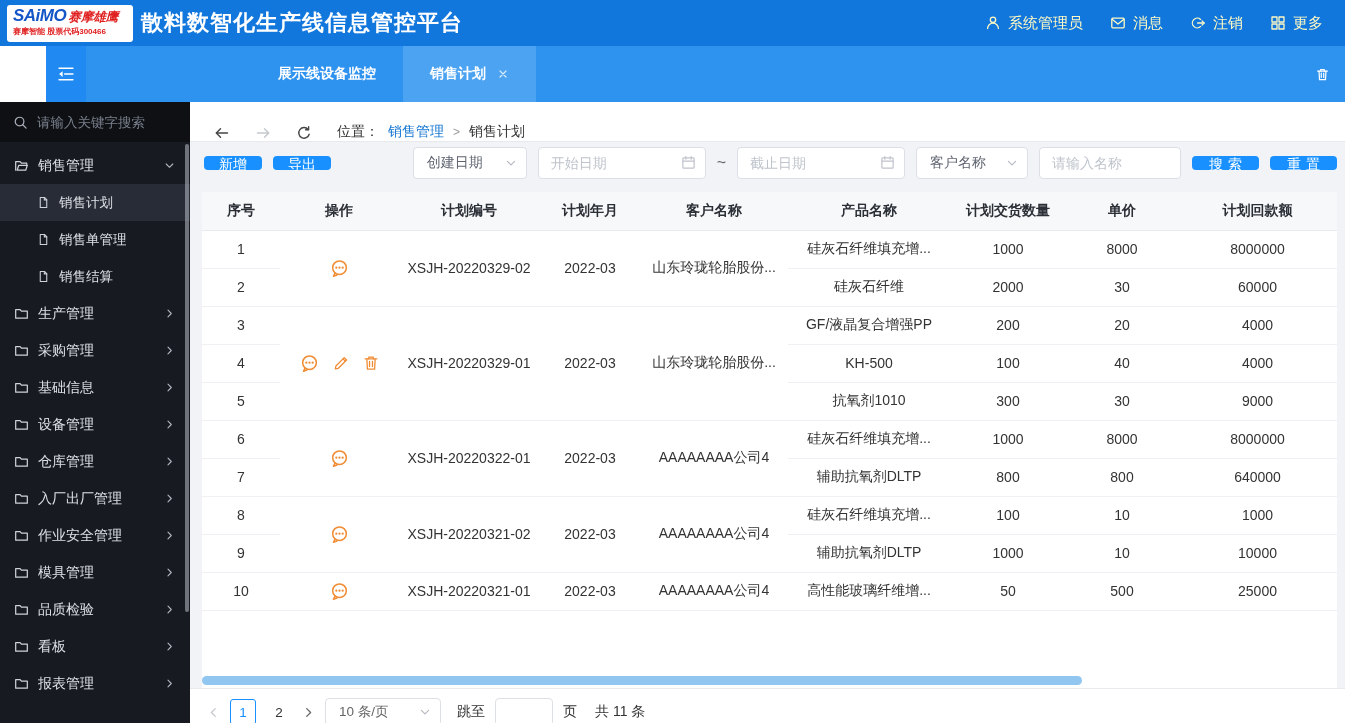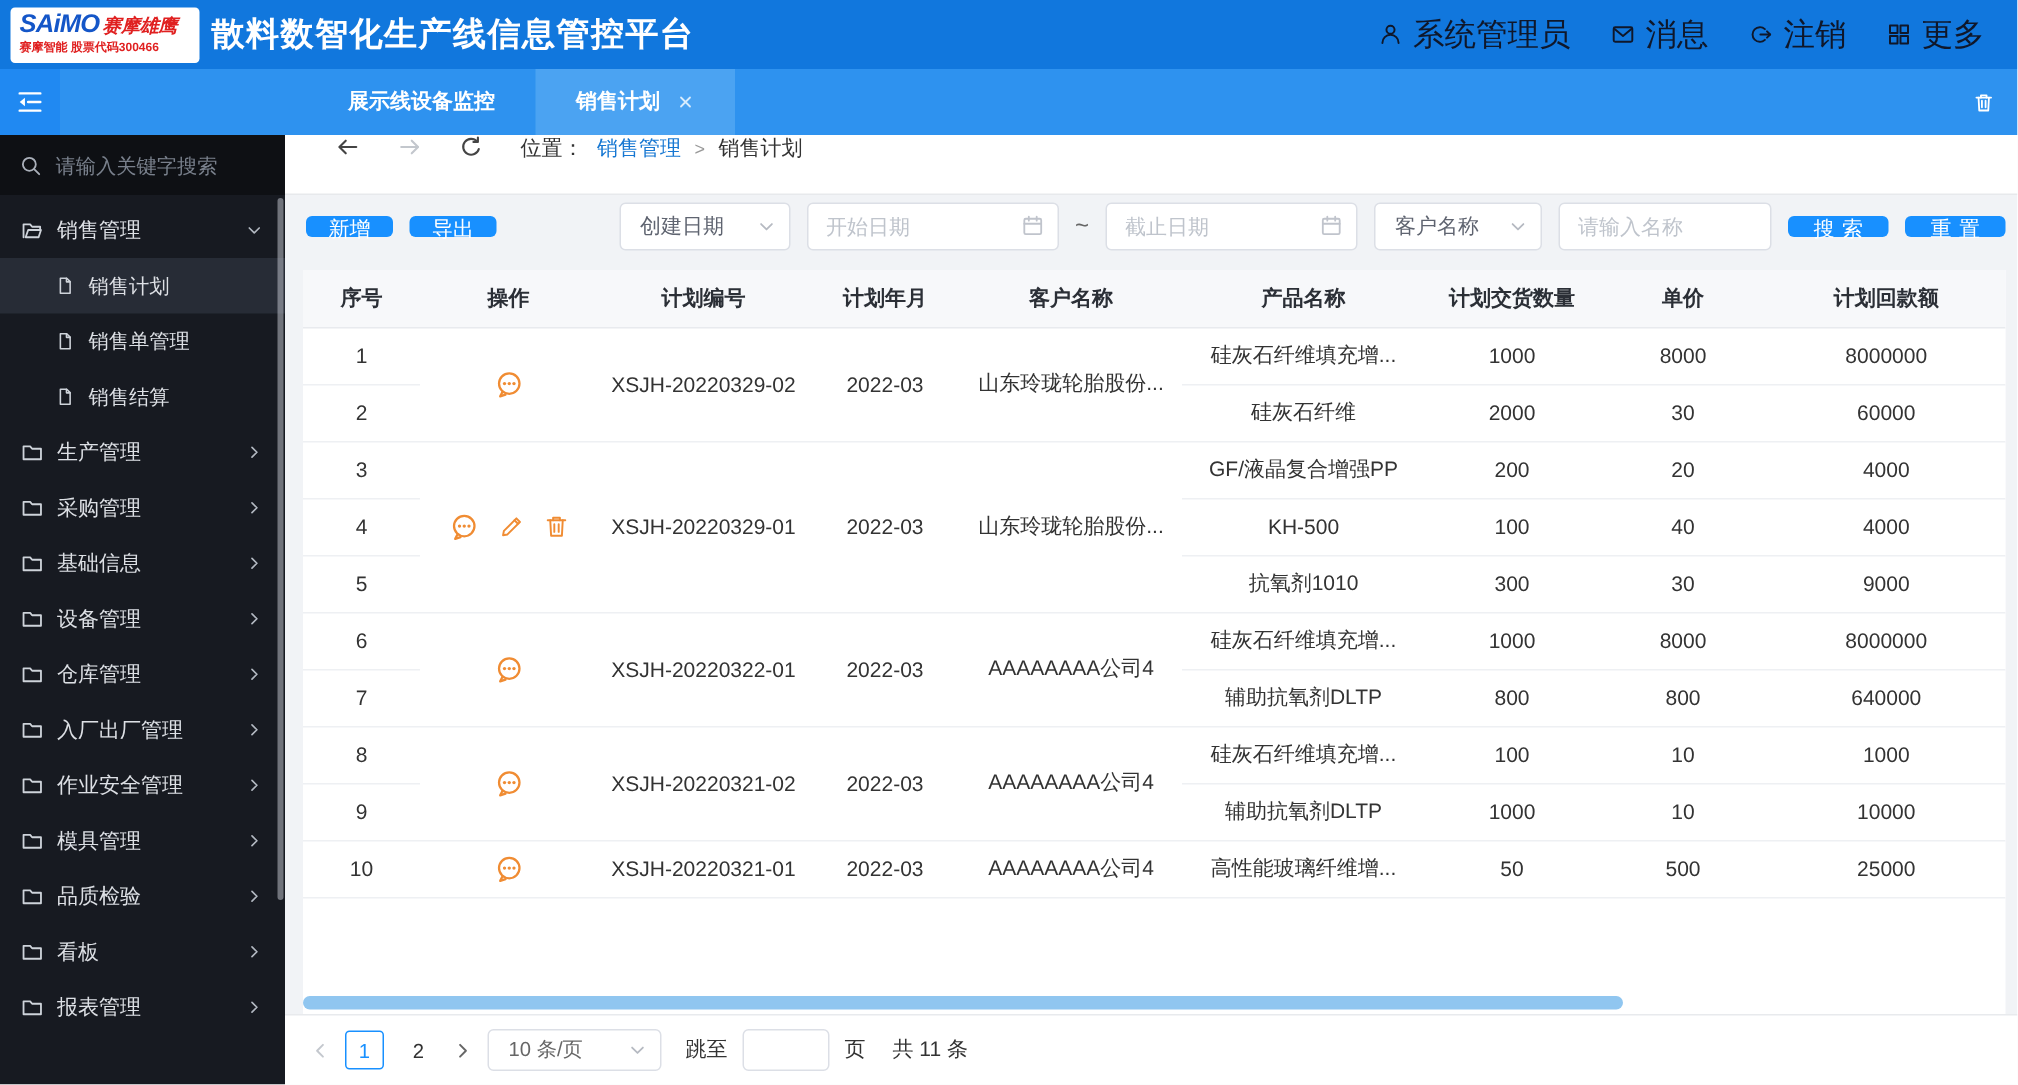--- a/index.html
+++ b/index.html
@@ -9,26 +9,26 @@
   .icn .dot { fill:currentColor; stroke:none; }
 
   
   .header { height:46px; background:#1177dd; display:flex; align-items:center; }
   .logo { width:126px; height:37px; background:#fff; border-radius:3px; margin:0 8px 0 7px; padding:2px 6px 0; flex-shrink:0; }
   .logo-top { display:flex; align-items:baseline; gap:2px; line-height:1; }
   .logo-en { color:#1456c8; font-weight:bold; font-style:italic; font-size:17px; letter-spacing:-0.5px; }
   .logo-cn { color:#e02020; font-weight:bold; font-style:italic; font-size:12.5px; }
   .logo-sub { color:#e02020; font-size:8px; font-weight:bold; margin-top:2px; white-space:nowrap; }
   .app-title { color:#fff; font-size:22px; font-weight:bold; letter-spacing:1px; }
-  .header-right { margin-left:auto; display:flex; align-items:center; gap:27px; padding-right:22px; color:#0f172a; font-size:21px; }
+  .header-right { margin-left:auto; display:flex; align-items:center; gap:27px; padding-right:22px; color:#fef9c3; font-size:15px; }
   .hbtn { display:flex; align-items:center; gap:7px; cursor:pointer; white-space:nowrap; }
   .hbtn .icn { width:16px; height:16px; }
 
   
-  .tabbar { height:44px; background:#2e92ef; display:flex; align-items:stretch; }
+  .tabbar { height:56px; background:#2e92ef; display:flex; align-items:stretch;margin-left:46px; }
   .fold-btn { width:40px; background:#2089f2; display:flex; align-items:center; justify-content:center; color:#fff; cursor:pointer; }
   .fold-btn .icn { width:20px; height:20px; }
   .tabs { display:flex; margin-left:165px; }
   .tab { display:flex; align-items:center; padding:0 27px; color:#fff; font-size:14px; font-weight:bold; cursor:pointer; white-space:nowrap; }
   .tab.active { background:#4ba3f2; gap:11px; }
   .tab-close { display:flex; cursor:pointer; }
   .tab-close .icn { width:12px; height:12px; color:#d8ecfd; stroke-width:1.6; }
   .tab-trash { margin-left:auto; display:flex; align-items:center; padding-right:15px; color:#fff; cursor:pointer; }
   .tab-trash .icn { width:15px; height:15px; }
 
@@ -46,21 +46,21 @@
   .nav-item .chev-wrap { margin-left:auto; display:flex; }
   .nav-item .chev-wrap .icn { width:11px; height:11px; color:#b2b8c1; stroke-width:1.6; }
   .nav-child { height:37px; display:flex; align-items:center; padding-left:37px; font-size:13.5px; cursor:pointer; white-space:nowrap; }
   .nav-child .ic-wrap { margin-right:9px; display:flex; }
   .nav-child .ic-wrap .icn { width:13px; height:13px; color:#ced3da; }
   .nav-child.active { background:#272c36; }
   .side-scrollbar { position:absolute; top:42px; right:1px; width:4px; height:468px; background:#b9bec7; opacity:.55; border-radius:2px; cursor:pointer; }
 
   
   .main { flex:1; min-width:0; background:#f1f3f6; display:flex; flex-direction:column; }
-  .breadcrumb-bar { height:40px; background:#fff; border-bottom:1px solid #e7e9ec; display:flex; align-items:flex-start; gap:25px; padding-left:34px; font-size:14px; color:#333; flex-shrink:0; }
+  .breadcrumb-bar { height:40px; background:#fff; border-bottom:1px solid #e7e9ec; display:flex; align-items:flex-end; gap:25px; padding-left:24px; font-size:14px; color:#333; flex-shrink:0; }
   .bc-icon { display:flex; cursor:pointer; color:#444; }
   .bc-icon .icn { width:16px; height:16px; stroke-width:1.4; }
   .bc-icon.disabled { color:#c3c7cd; }
   .bc-text { display:flex; align-items:center; gap:9px; }
   .bc-link { color:#1677d2; cursor:pointer; }
   .bc-sep { color:#999; font-size:12px; }
 
   .toolbar { height:42px; display:flex; align-items:center; padding:0 8px 0 14px; gap:11px; flex-shrink:0; }
   .btn { height:14px; padding:0 15px; background:#1890ff; color:#fff; border:none; border-radius:4px; font-size:14px; cursor:pointer; font-family:inherit; white-space:nowrap; }
   .btn.sp { letter-spacing:5px; padding:0 12px 0 17px; }

